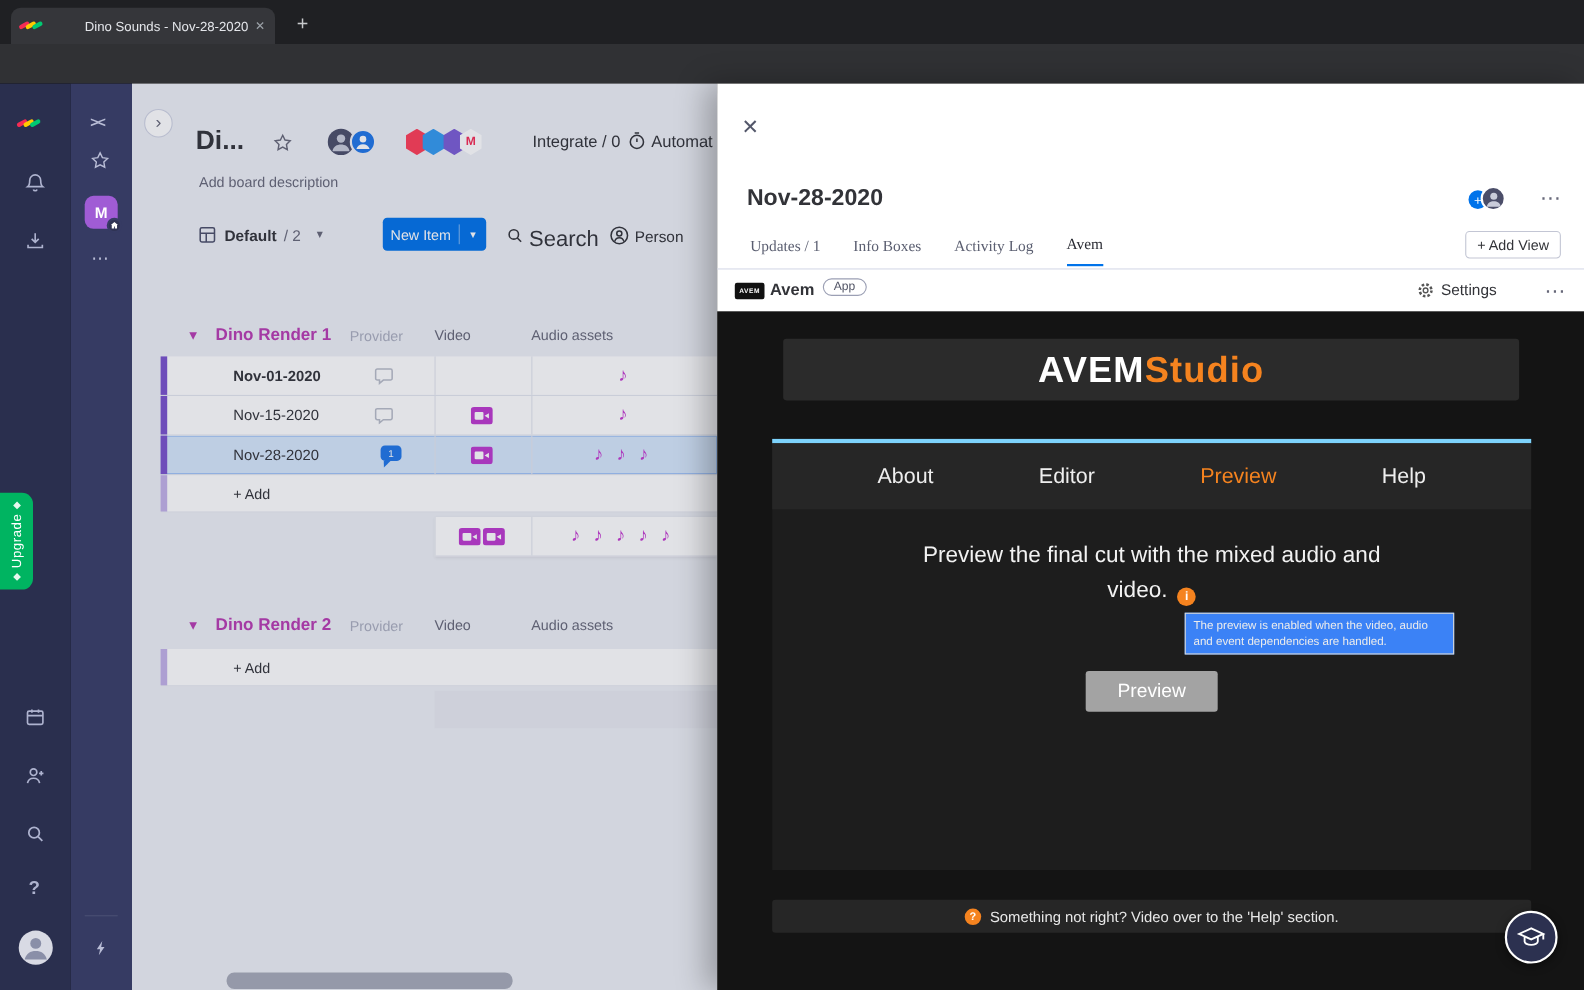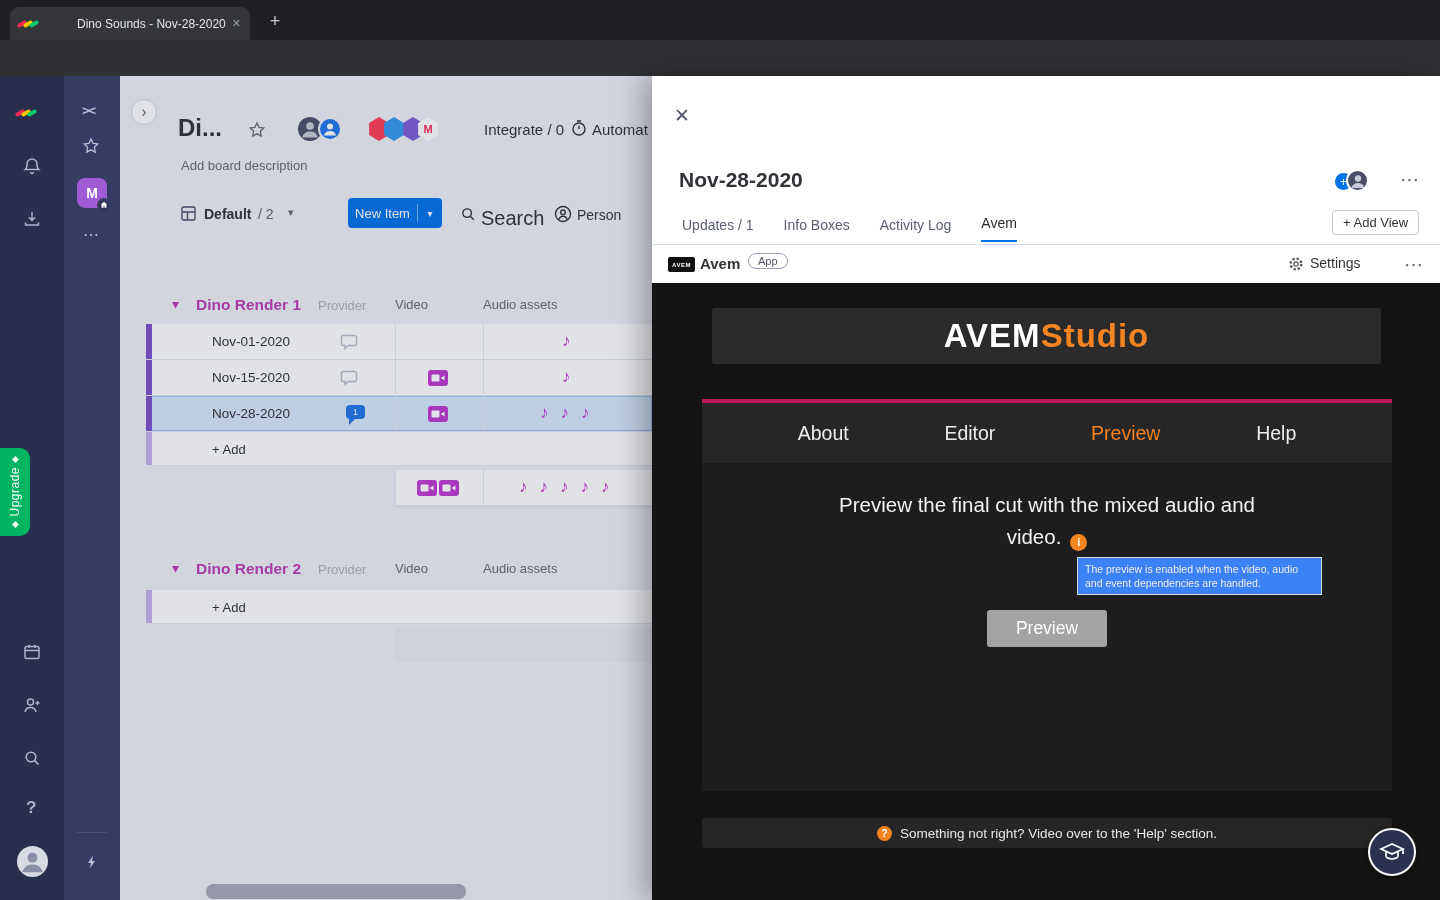--- a/index.html
+++ b/index.html
@@ -49,26 +49,26 @@
   .note { color:#c438cf; font-size:17px; line-height:1; }
   .chat-out { position:absolute; color:#b9bdc9; }
   .chat-b { position:absolute; width:19px; height:14px; background:#1f76e8; border-radius:4px; color:#fff; font-size:9px;
             display:flex; align-items:center; justify-content:center; }
   .chat-b .tail { position:absolute; left:3px; bottom:-6px; border:3.5px solid transparent; border-top-color:#1f76e8; border-left-color:#1f76e8; }
   #board-dim { position:absolute; inset:0; background:rgba(41,47,76,.14); }
 
   
   #panel { position:absolute; left:652px; top:76px; width:788px; height:824px; background:#fff;
            box-shadow:-10px 0 26px rgba(0,0,0,.28); }
-  .ptab { font-size:14px; color:#5a5e70; padding-bottom:9px; }
+  .ptab { font-size:14px; color:#5a5e70; padding-bottom:9px;font-family:Liberation Serif, serif; }
   .ptab.active { color:#2b2c34; border-bottom:2px solid #0073ea; }
   #appdark { position:absolute; left:0; top:207px; width:788px; height:617px; background:#141414; }
   #banner { position:absolute; left:60px; top:25px; width:669px; height:56px; background:#2b2b2b; border-radius:3px;
             display:flex; align-items:center; justify-content:center; font-size:33px; font-weight:bold; letter-spacing:1px; }
-  #appbox { position:absolute; left:50px; top:116px; width:690px; height:392px; background:#1d1d1d; border-top:4px solid #be185d; }
+  #appbox { position:absolute; left:50px; top:116px; width:690px; height:392px; background:#1d1d1d; border-top:4px solid #7dd3fc; }
   #appnav { height:60px; background:#262626; display:flex; align-items:center; justify-content:space-evenly; }
   .nav-item { font-size:19.5px; color:#eeeeee; }
   .nav-item.active { color:#f5831f; }
   #heading { margin-top:26px; text-align:center; font-size:20.5px; color:#f2f2f2; line-height:32px; }
   #infoicon { display:inline-flex; width:17px; height:17px; border-radius:50%; background:#f5831f; color:#fff;
               font-size:11px; font-weight:bold; align-items:center; justify-content:center; margin-left:9px; vertical-align:-2px; font-style:normal; }
   #tooltip { position:absolute; left:375px; top:154px; width:245px; background:#3b82f6; border:1px solid #d8d8d8;
              padding:4px 7px; font-size:10.5px; line-height:14px; color:#ececec; }
   #previewbtn { position:absolute; left:285px; top:207px; width:120px; height:37px; background:#a3a3a3; border-radius:3px;
                 display:flex; align-items:center; justify-content:center; color:#fff; font-size:17.5px; }
@@ -279,21 +279,21 @@
     <span class="abs bd-txt" style="left:457px;top:131px;font-size:14px;">Person</span>
 
     <div class="grp-hdr" style="top:211px;">
       <span class="abs" style="left:26px;top:9px;color:#b93cb3;font-size:14px;">▾</span>
       <span class="abs" style="left:50px;top:9px;color:#b93cb3;font-size:15.5px;font-weight:bold;">Dino Render 1</span>
       <span class="abs" style="left:172px;top:11px;font-size:13px;color:#9599ad;opacity:.75;">Provider</span>
       <span class="col-h" style="left:249px;width:88px;">Video</span>
       <span class="col-h" style="left:337px;width:169px;">Audio assets</span>
     </div>
 
-    <div class="row" style="top:248px;">
+    <div class="row" style="top:248px;font-weight:bold;">
       <span class="bar"></span>
       <span class="item-name">Nov-01-2020</span>
       <span class="chat-out" style="left:194px;top:9px;">
         <svg width="18" height="17" viewBox="0 0 18 17" fill="none" stroke="currentColor" stroke-width="1.4">
             <path d="M3 2.5h12A1.5 1.5 0 0 1 16.5 4v7a1.5 1.5 0 0 1-1.5 1.5H8.5L5 15.5v-3H3A1.5 1.5 0 0 1 1.5 11V4A1.5 1.5 0 0 1 3 2.5z"></path>
           </svg>
       </span>
       <span class="vl" style="left:249px;"></span>
         <span class="vl" style="left:337px;"></span>
       <span class="abs note" style="left:416px;top:8px;">♪</span>

